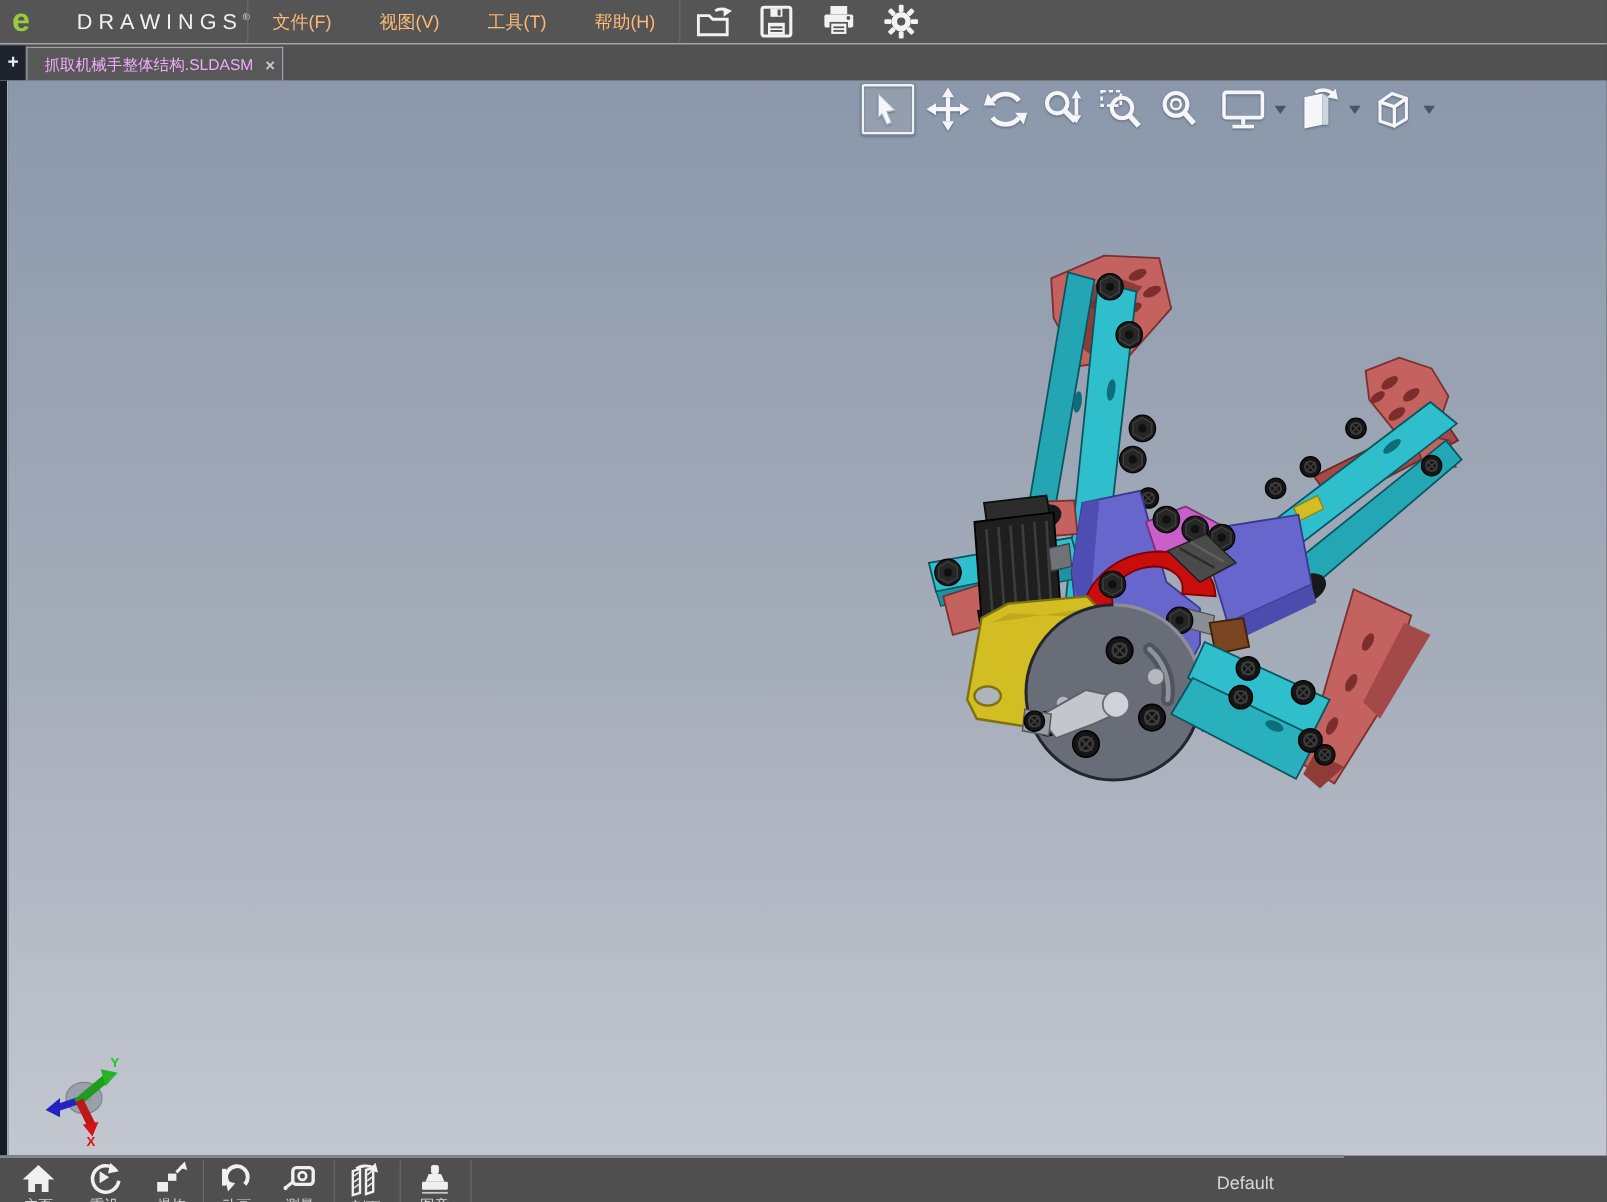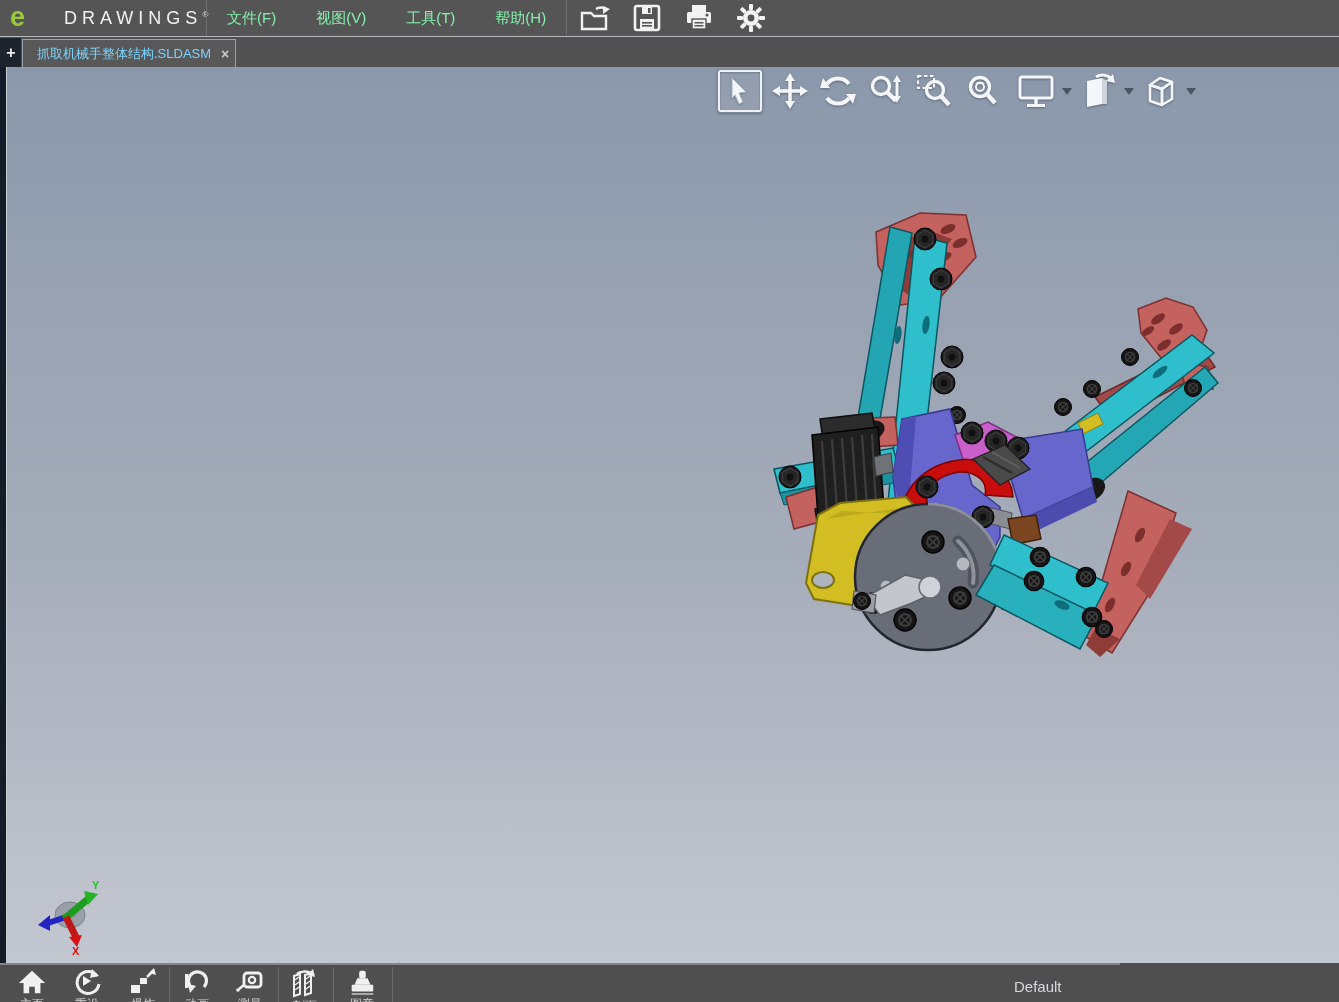--- a/index.html
+++ b/index.html
@@ -10,33 +10,33 @@
   
   .menubar { position:absolute; left:0; top:0; width:1339px; height:37px;
     background:#555555; border-bottom:1px solid #b6babf;
     display:flex; align-items:center; }
   .logo { display:flex; align-items:center; width:206px; padding-left:8px; height:100%; }
   .logo-e { color:#9aca3b; font-weight:bold; font-size:27px; line-height:27px; margin:0 2px 2px 2px; }
   .logo-name { color:#f2f2f2; font-size:18px; letter-spacing:5px; font-weight:500;margin-left:37px; }
   .logo-mark { color:#e8e8e8; font-size:8px; vertical-align:top; margin-top:-8px; display:inline-block; }
   .mdiv { width:1px; height:36px; background:#6d6d6d; }
   .menu-items { display:flex; height:100%; align-items:center; }
-  .menu-item { color:#86efac; font-size:15px; padding:16px 20px; height:100%;
+  .menu-item { color:#fdba74; font-size:15px; padding:16px 20px; height:100%;
     display:flex; align-items:center; cursor:default; }
   .qa { display:flex; align-items:center; margin-left:10px; gap:16px; }
   .qa-btn { width:36px; height:32px; display:flex; align-items:center; justify-content:center; }
 
   
   .tabbar { position:absolute; left:0; top:38px; width:1339px; height:29px; background:#515151; }
   .tab-left-dark { position:absolute; left:0; top:0; width:21px; height:29px; background:#1d242d; }
   .add-tab { position:absolute; left:3px; top:6px; width:16px; height:18px; color:#ececec;
     font-size:16px; font-weight:bold; text-align:center; line-height:18px; }
   .tab { position:absolute; left:22px; top:1px; width:214px; height:28px; background:#585858;
     border:1px solid #9ba1a8; border-bottom:none; display:flex; align-items:center; padding:0 8px; }
-  .tab-title { color:#7dd3fc; font-size:13px; margin:0 6px; white-space:nowrap; }
+  .tab-title { color:#f0abfc; font-size:13px; margin:0 6px; white-space:nowrap; }
   .tab-close { color:#c9c9c9; font-size:14px; font-weight:bold; margin-left:4px; }
 
   
   .viewport { position:absolute; left:0; top:67px; width:1339px; height:896px;
     background:linear-gradient(#8b98ab, #a6adba 55%, #c3c7d0); overflow:hidden; }
   .left-strip { position:absolute; left:0; top:0; width:7px; height:100%;
     background:#141d27; border-right:1px solid #c9ced5; }
   .vtoolbar { position:absolute; left:718px; top:2px; height:44px; display:flex; align-items:center; }
   .vtool { width:48px; height:44px; display:flex; align-items:center; justify-content:center;
     filter:drop-shadow(0 1px 1px rgba(40,50,65,.45)); }

